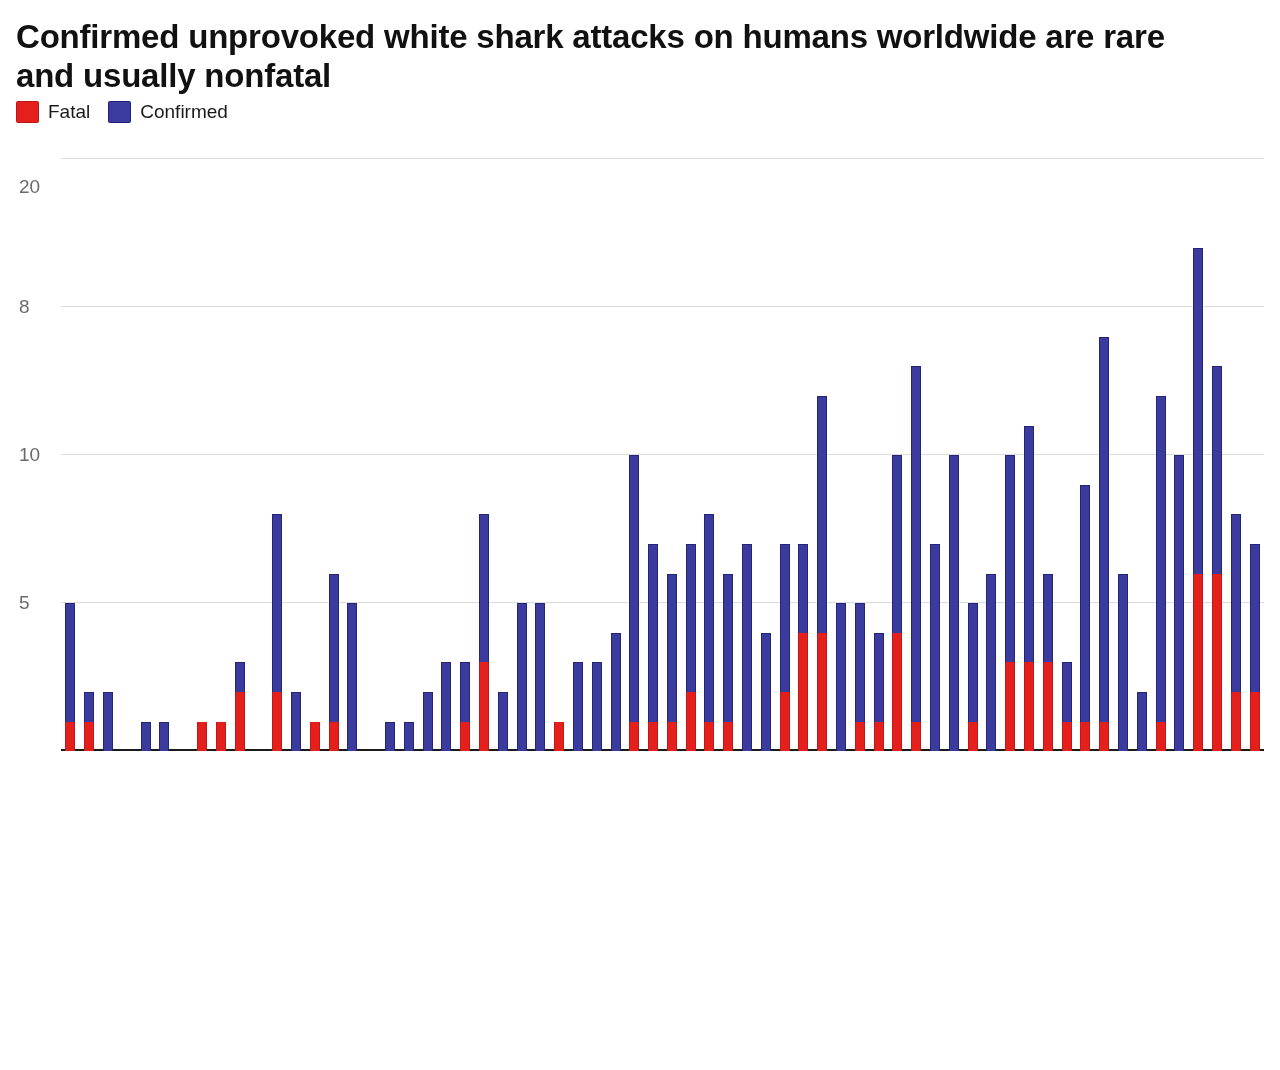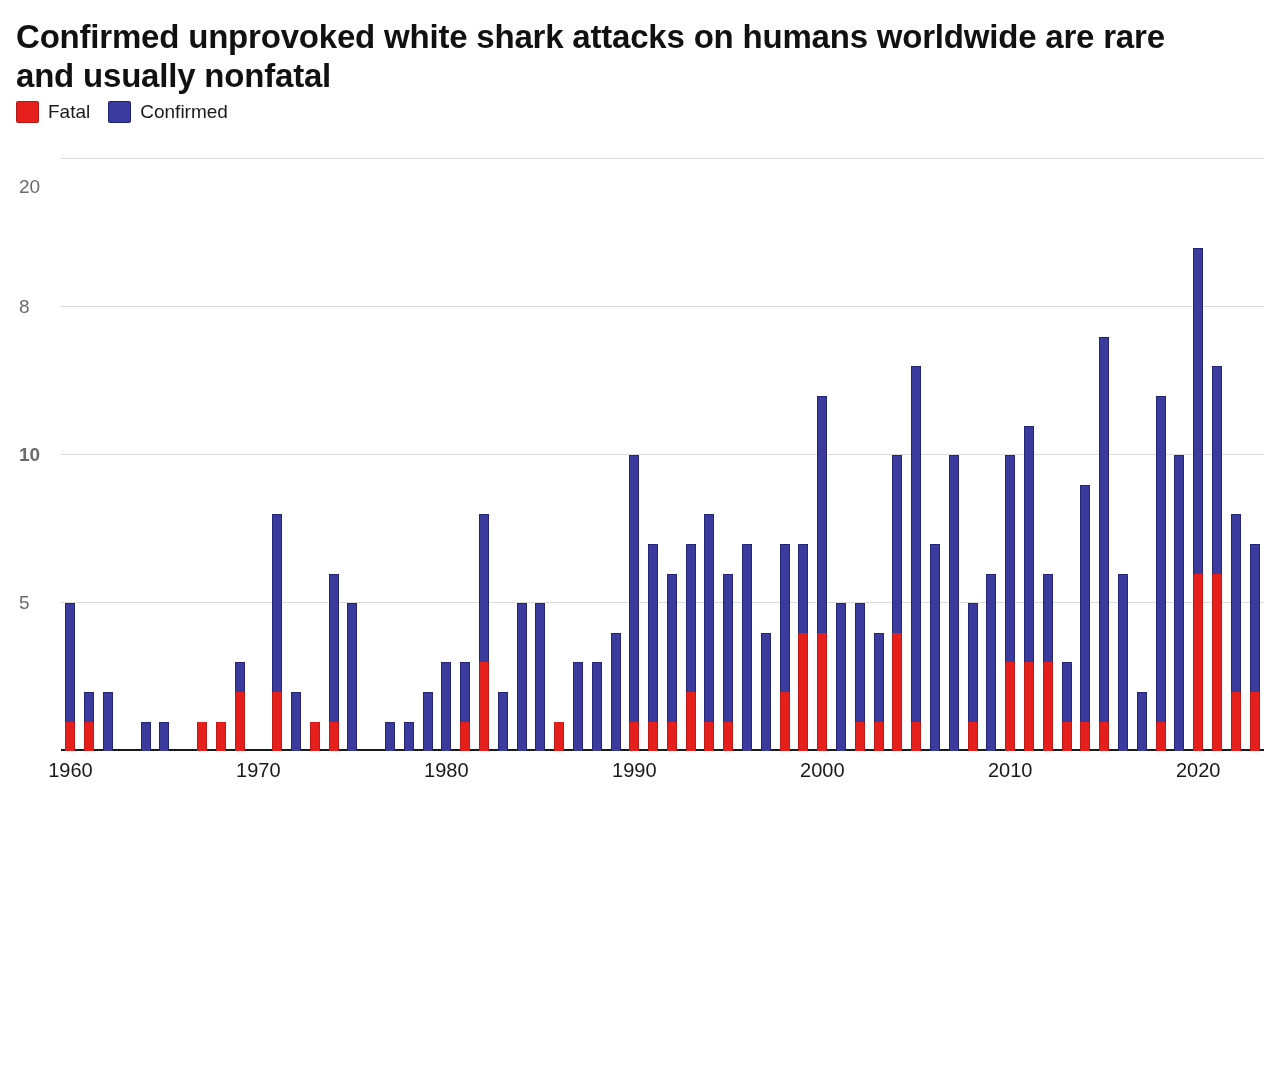--- a/index.html
+++ b/index.html
@@ -138,21 +138,21 @@
     <div class="plot-area">
       <div class="gridlines">
           <div class="gridline zero" style="bottom: 0px;"></div>
           <div class="gridline" style="bottom: 148px;"></div>
           <div class="gridline" style="bottom: 296px;"></div>
           <div class="gridline" style="bottom: 444px;"></div>
           <div class="gridline" style="bottom: 592px;"></div>
         </div>
       <div class="yaxis-ticks">
           <div class="ytick" style="bottom: 148px; position: absolute; right: auto; left: -42px; transform: translateY(50%);">5</div>
-          <div class="ytick" style="bottom: 296px; position: absolute; right: auto; left: -42px; transform: translateY(50%); font-weight: bold;">10</div>
+          <div class="ytick" style="bottom: 296px; position: absolute; right: auto; left: -42px; transform: translateY(50%);">10</div>
           <div class="ytick" style="bottom: 444px; position: absolute; right: auto; left: -42px; transform: translateY(50%);">8</div>
           <div class="ytick" style="bottom: 564px; position: absolute; right: auto; left: -42px; transform: translateY(50%);">20</div>
         </div>
       <div class="bars">
           <div class="bar-col" title="1960: 5" style="left: 4.39844px; width: 10px; height: 148px;">
             <div class="seg-fatal" style="height: 29.6px; background: rgb(229, 32, 28);"></div>
             <div class="seg-nonfatal" style="height: 118.4px; background: rgb(59, 59, 158);"></div>
           </div>
           <div class="bar-col" title="1961: 2" style="left: 23.1953px; width: 10px; height: 59.2px;">
             <div class="seg-fatal" style="height: 29.6px; background: rgb(229, 32, 28);"></div>
@@ -357,24 +357,15 @@
           <div class="bar-col" title="2022: 8" style="left: 1169.8px; width: 10px; height: 236.8px;">
             <div class="seg-fatal" style="height: 59.2px; background: rgb(229, 32, 28);"></div>
             <div class="seg-nonfatal" style="height: 177.6px; background: rgb(59, 59, 158);"></div>
           </div>
           <div class="bar-col" title="2023: 7" style="left: 1188.6px; width: 10px; height: 207.2px;">
             <div class="seg-fatal" style="height: 59.2px; background: rgb(229, 32, 28);"></div>
             <div class="seg-nonfatal" style="height: 148px; background: rgb(59, 59, 158);"></div>
           </div>
         </div>
     </div>
-    <div class="xaxis">
-        <div class="xtick" style="left: 9.39844px;">1960</div>
-        <div class="xtick" style="left: 197.367px;">1970</div>
-        <div class="xtick" style="left: 385.336px;">1980</div>
-        <div class="xtick" style="left: 573.305px;">1990</div>
-        <div class="xtick" style="left: 761.273px;">2000</div>
-        <div class="xtick" style="left: 949.242px;">2010</div>
-        <div class="xtick" style="left: 1137.21px;">2020</div>
-      </div>
   </div>
 
 </div>
 
 </body></html>

